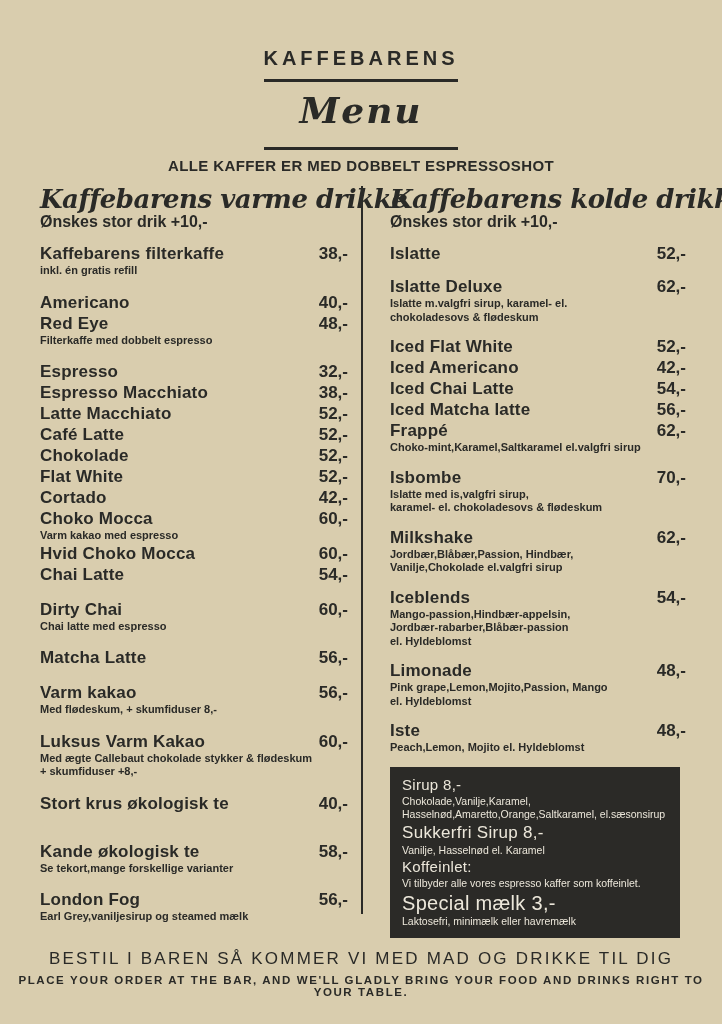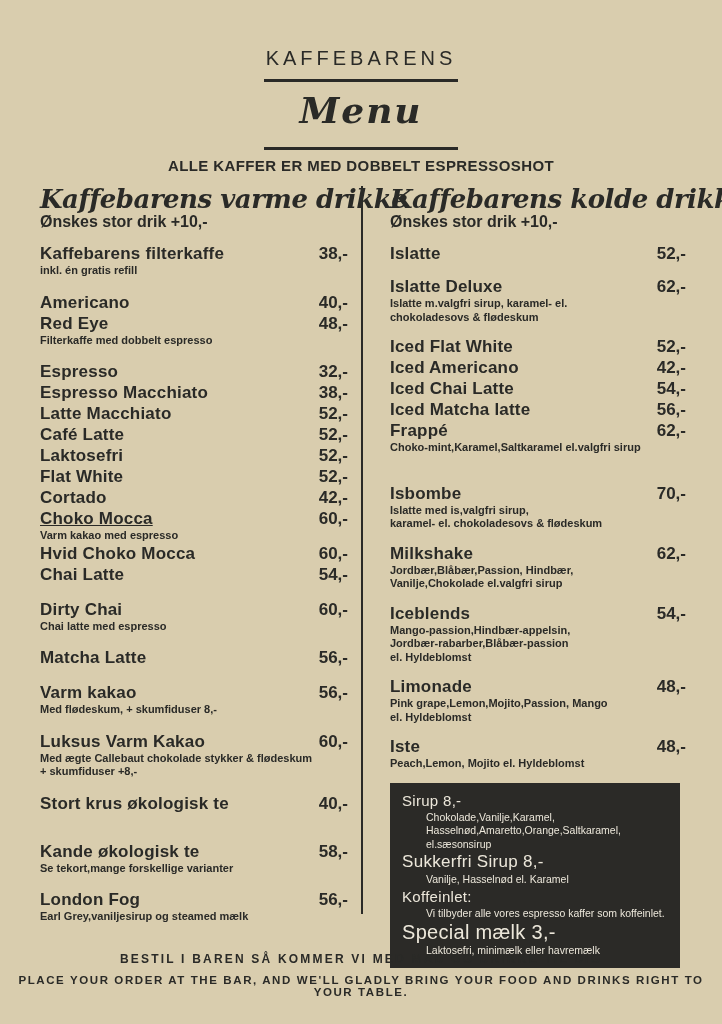--- a/index.html
+++ b/index.html
@@ -14,21 +14,21 @@
     position:relative;
     width:722px;height:1024px;
     margin:0 auto;
     background:var(--background);
     color:var(--ink);
     font-family:"Liberation Sans", sans-serif;
     overflow:hidden;
   }
   
   .header{position:absolute;top:46px;left:0;right:0;text-align:center;}
-  .brand{font-size:20px;font-weight:400;letter-spacing:4px;line-height:24px;}
+  .brand{font-size:20px;font-weight:700;letter-spacing:4px;line-height:24px;}
   .rule{width:194px;height:3px;background:var(--ink);margin:9px auto 0;}
   .script-title{
     font-family:"DejaVu Serif", serif;
     font-style:italic;font-weight:700;
     font-size:36px;line-height:56px;
     letter-spacing:2px;
   }
   .subtitle{font-size:15px;font-weight:800;letter-spacing:.4px;margin-top:7px;}
   
   .col{position:absolute;top:184px;}
@@ -52,24 +52,24 @@
   .item-desc{font-size:11px;font-weight:700;line-height:13.5px;}
   
   .info-box{
     margin-top:12px;width:290px;
     background:var(--box-bg);color:var(--box-text);
     padding:8px 12px 10px;
   }
   .box-title{font-size:15px;font-weight:400;line-height:20px;letter-spacing:.3px;}
   .info-entry:nth-child(2) .box-title{font-size:17px;line-height:22px;}
   .info-entry:nth-child(4) .box-title{font-size:20px;line-height:24px;}
-  .box-desc{font-size:10.5px;font-weight:400;line-height:13.5px;margin-left:24px;}
+  .box-desc{font-size:10.5px;font-weight:400;line-height:13.5px;}
   
   .footer{position:absolute;left:0;right:0;top:948px;text-align:center;}
-  .footer-da{font-size:12px;font-weight:700;letter-spacing:2.2px;line-height:22px;}
+  .footer-da{font-size:17px;font-weight:400;letter-spacing:2.2px;line-height:22px;}
   .footer-en{font-size:11.5px;font-weight:700;letter-spacing:1.6px;margin-top:4px;}
 </style>
 </head>
 <body>
 
 <div class="page">
 
   <div class="header">
     <div class="brand">KAFFEBARENS</div>
     <div class="rule"></div>
@@ -111,33 +111,33 @@
           </div>
           <div class="item-row">
             <div class="item-name" style="display: inline;">Latte Macchiato</div>
             <div class="item-price" style="display: inline;">52,-</div>
           </div>
           <div class="item-row">
             <div class="item-name" style="display: inline;">Café Latte</div>
             <div class="item-price" style="display: inline;">52,-</div>
           </div>
           <div class="item-row">
-            <div class="item-name" style="display: inline;">Laktosefri</div>
+            <div class="item-name" style="display: inline;">Chokolade</div>
             <div class="item-price" style="display: inline;">52,-</div>
           </div>
           <div class="item-row">
             <div class="item-name" style="display: inline;">Flat White</div>
             <div class="item-price" style="display: inline;">52,-</div>
           </div>
           <div class="item-row">
             <div class="item-name" style="display: inline;">Cortado</div>
             <div class="item-price" style="display: inline;">42,-</div>
           </div>
           <div class="item-row">
-            <div class="item-name" style="display: inline; text-decoration: underline;">Choko Mocca</div>
+            <div class="item-name" style="display: inline;">Choko Mocca</div>
             <div class="item-price" style="display: inline;">60,-</div>
           </div>
           <div class="item-desc">Varm kakao med espresso</div>
           <div class="item-row">
             <div class="item-name" style="display: inline;">Hvid Choko Mocca</div>
             <div class="item-price" style="display: inline;">60,-</div>
           </div>
           <div class="item-row">
             <div class="item-name" style="display: inline;">Chai Latte</div>
             <div class="item-price" style="display: inline;">54,-</div>
@@ -230,21 +230,21 @@
             <div class="item-price" style="display: inline;">56,-</div>
           </div>
           <div class="item-row">
             <div class="item-name" style="display: inline;">Frappé</div>
             <div class="item-price" style="display: inline;">62,-</div>
           </div>
           <div class="item-desc">Choko-mint,Karamel,Saltkaramel el.valgfri sirup</div>
         </div>
         <div class="menu-group">
           <div class="item-row">
-            <div class="item-name" style="display: inline; margin-top: 16px;">Isbombe</div>
+            <div class="item-name" style="display: inline;">Isbombe</div>
             <div class="item-price" style="display: inline;">70,-</div>
           </div>
           <div class="item-desc">Islatte med is,valgfri sirup,</div>
           <div class="item-desc">karamel- el. chokoladesovs &amp; flødeskum</div>
         </div>
         <div class="menu-group">
           <div class="item-row">
             <div class="item-name" style="display: inline;">Milkshake</div>
             <div class="item-price" style="display: inline;">62,-</div>
           </div>

